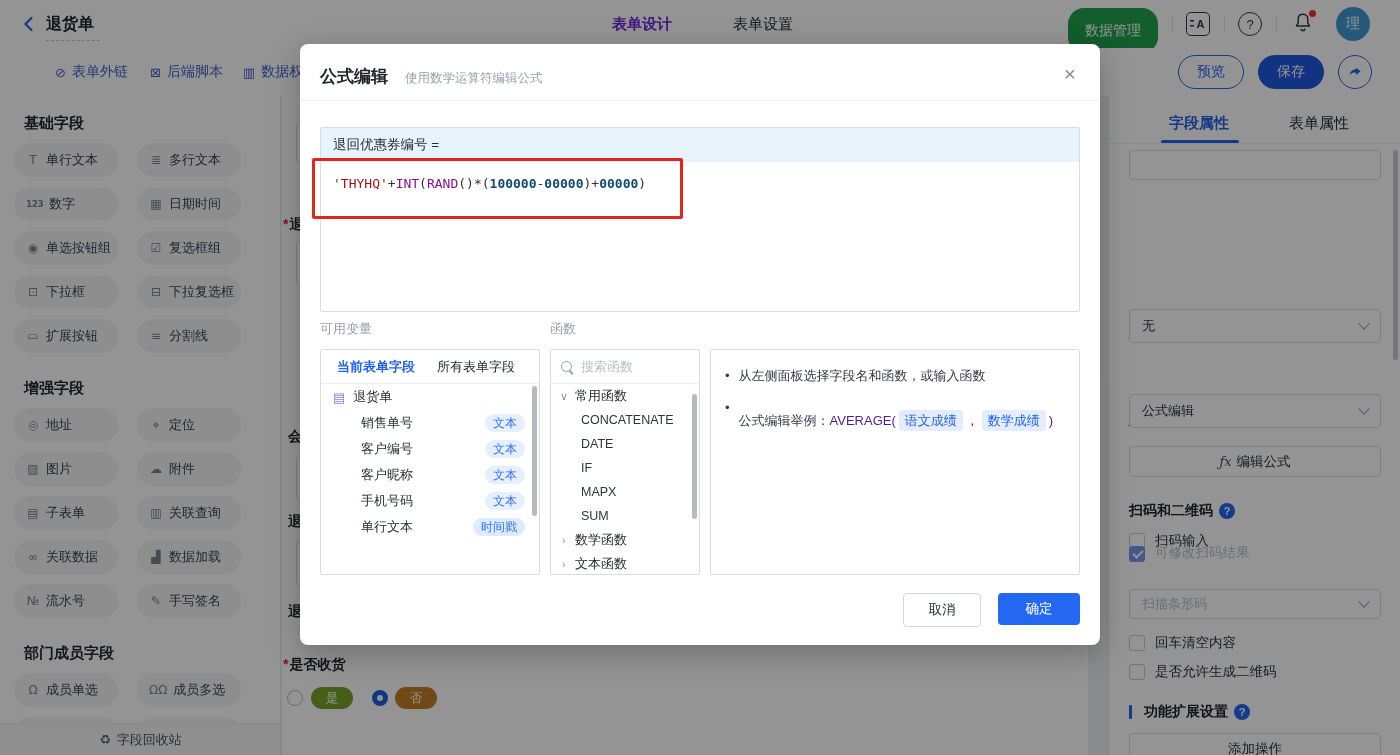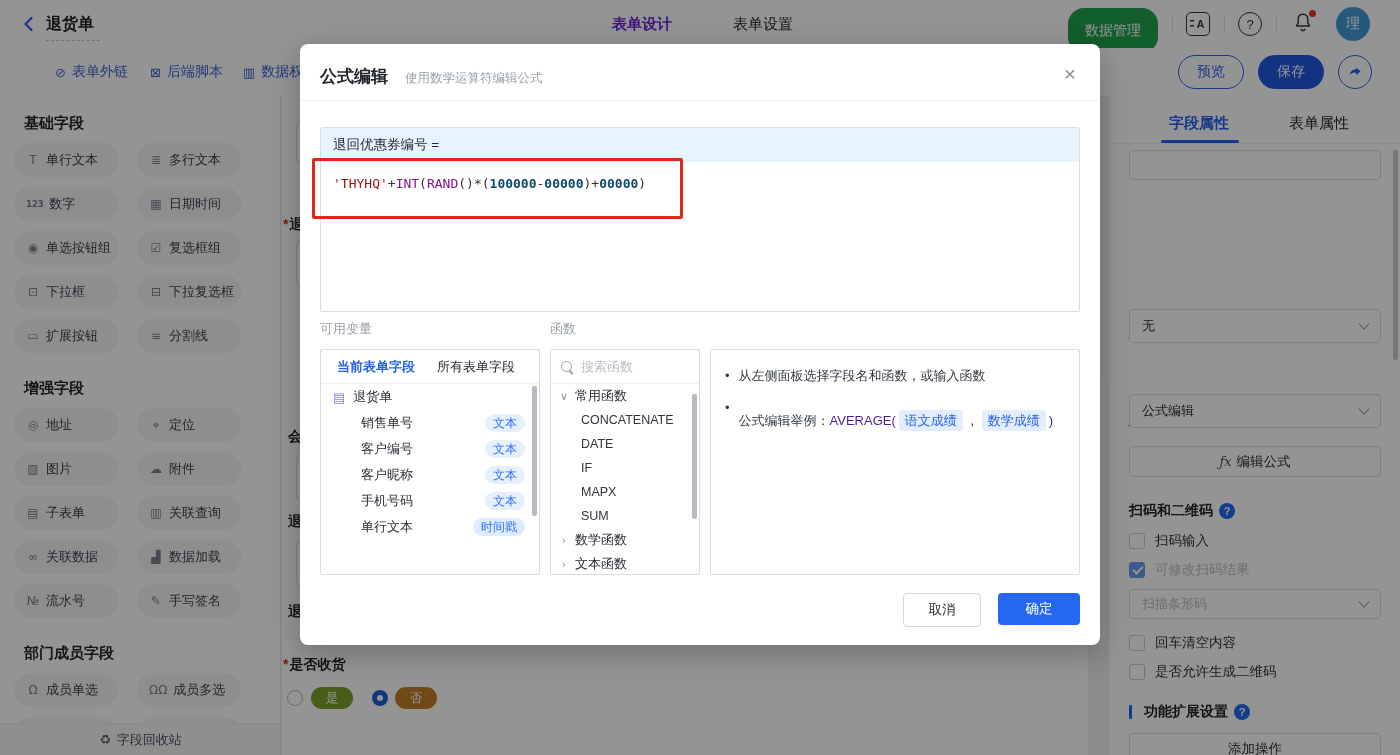--- a/index.html
+++ b/index.html
@@ -349,21 +349,21 @@
     </div>
     <div class="rsec" style="top:406px;">
       <span>扫码和二维码</span>
       <span class="qic">?</span>
     </div>
     <div id="scan-cbs-1">
         <div class="cbrow" style="top: 436px;">
           <span class="cb"></span>
           <span>扫码输入</span>
         </div>
-        <div class="cbrow dis" style="top: 465px;">
+        <div class="cbrow dis" style="top: 448px; align-items: flex-end;">
           <span class="cb ck"></span>
           <span>可修改扫码结果</span>
         </div>
       </div>
     <div class="sel dis" style="top:493px;height:30px;">
         <span>扫描条形码</span>
         <span class="cvd"></span>
       </div>
     <div id="scan-cbs-2">
         <div class="cbrow" style="top: 538px;">

